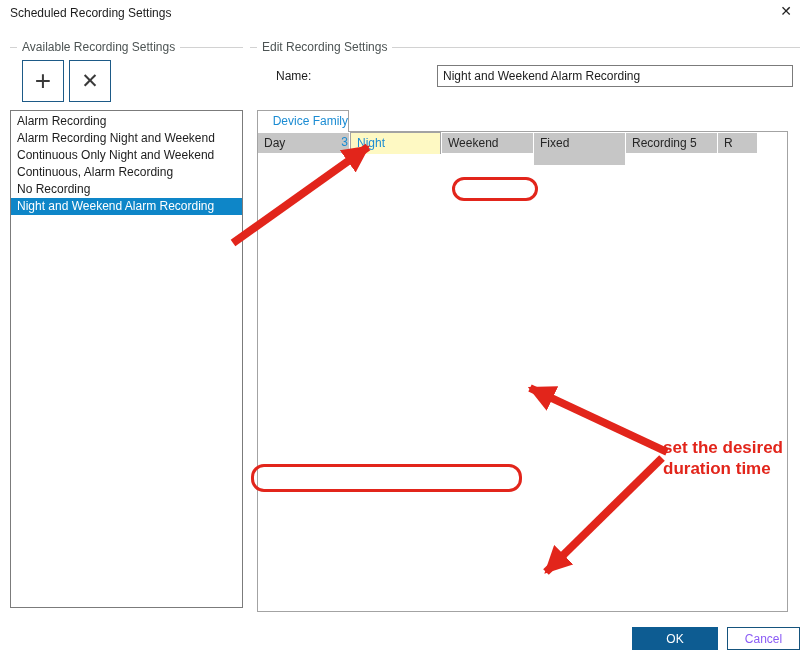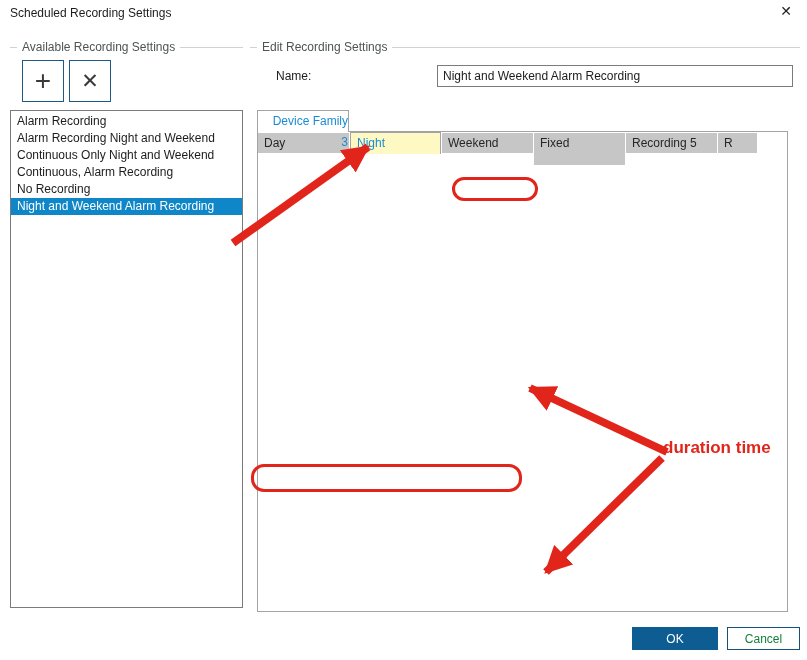--- a/index.html
+++ b/index.html
@@ -56,21 +56,21 @@
     white-space:nowrap;overflow:hidden;cursor:pointer;z-index:2;}
   .tab.selected{background:#fef9c3;color:#1b8cd3;border:1px solid #a3a3a3;border-bottom:none;
     line-height:21px;z-index:4;}
   .tab-arrow{width:0;height:0;cursor:pointer;}
   .arrow-left{border-top:5px solid transparent;border-bottom:5px solid transparent;border-right:7px solid #222;}
   .arrow-right{border-top:5px solid transparent;border-bottom:5px solid transparent;border-left:7px solid #222;}
 
   
   .btn{display:flex;align-items:center;justify-content:center;box-sizing:border-box;cursor:pointer;font-size:12px;}
   #ok-btn{background:#0d5c92;color:#fff;border:1px solid #0d5c92;}
-  #cancel-btn{background:#fff;color:#15803d;border:1px solid #15537d;}
+  #cancel-btn{background:#fff;color:#8b5cf6;border:1px solid #15537d;}
 
   
   .annot-rect{border:3px solid #e2251b;border-radius:13px;box-sizing:border-box;z-index:45;pointer-events:none;}
   #annot-note{color:#e2251b;font-size:17px;font-weight:bold;line-height:21px;z-index:46;pointer-events:none;white-space:nowrap;}
   #annot-svg{position:absolute;left:0;top:0;z-index:50;pointer-events:none;}
 
   .close-x{font-size:14px;color:#222;cursor:pointer;line-height:16px;text-align:center;}
 </style>
 </head>
 <body>
@@ -234,20 +234,21 @@
     </span>
   </div>
 
   <div id="ok-btn" class="btn abs" style="left:632px;top:627px;width:86px;height:23px;">OK</div>
   <div id="cancel-btn" class="btn abs" style="left:727px;top:627px;width:73px;height:23px;">Cancel</div>
 
   <div class="annot-rect abs" style="left:452px;top:177px;width:86px;height:24px;"></div>
   <div class="annot-rect abs" style="left:251px;top:464px;width:271px;height:28px;"></div>
 
   <div id="annot-note" class="abs" style="left:663px;top:437px;">
+    <div>set the desired</div>
     <div>duration time</div>
   </div>
 
   <svg id="annot-svg" width="807" height="660">
     <defs>
       <marker id="ah" markerWidth="3.4" markerHeight="3.4" refX="3.1" refY="1.7" orient="auto">
         <path d="M0,0 L3.4,1.7 L0,3.4 Z" fill="#e2251b"></path>
       </marker>
     </defs>
   <line x1="233" y1="243" x2="368" y2="147" stroke="#e2251b" stroke-width="8" marker-end="url(#ah)"></line>

